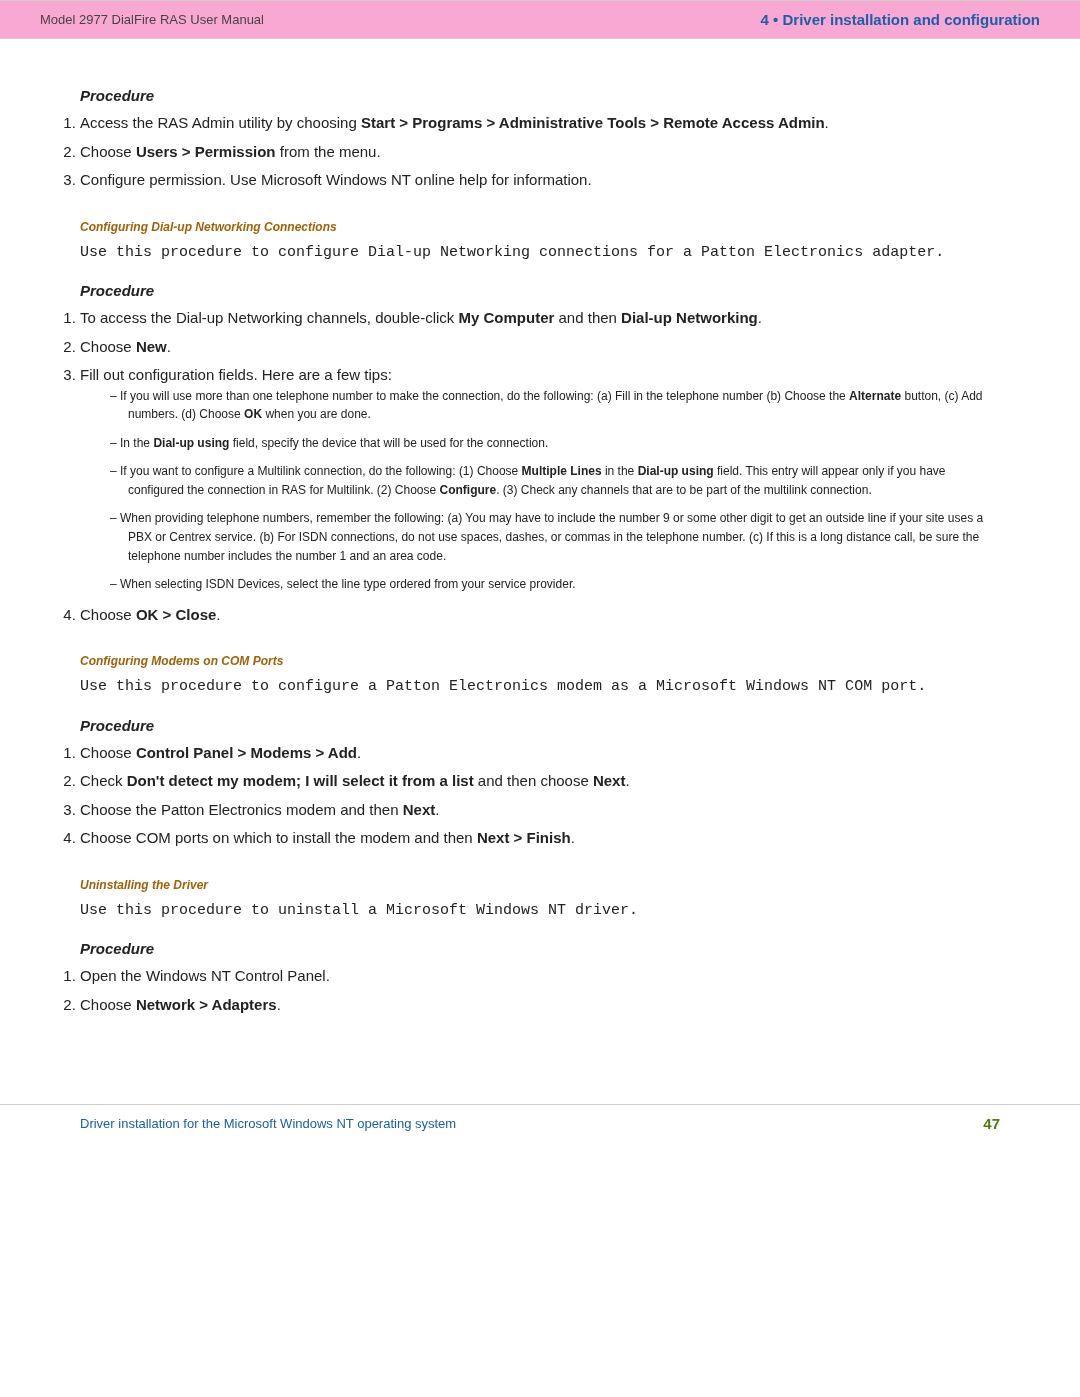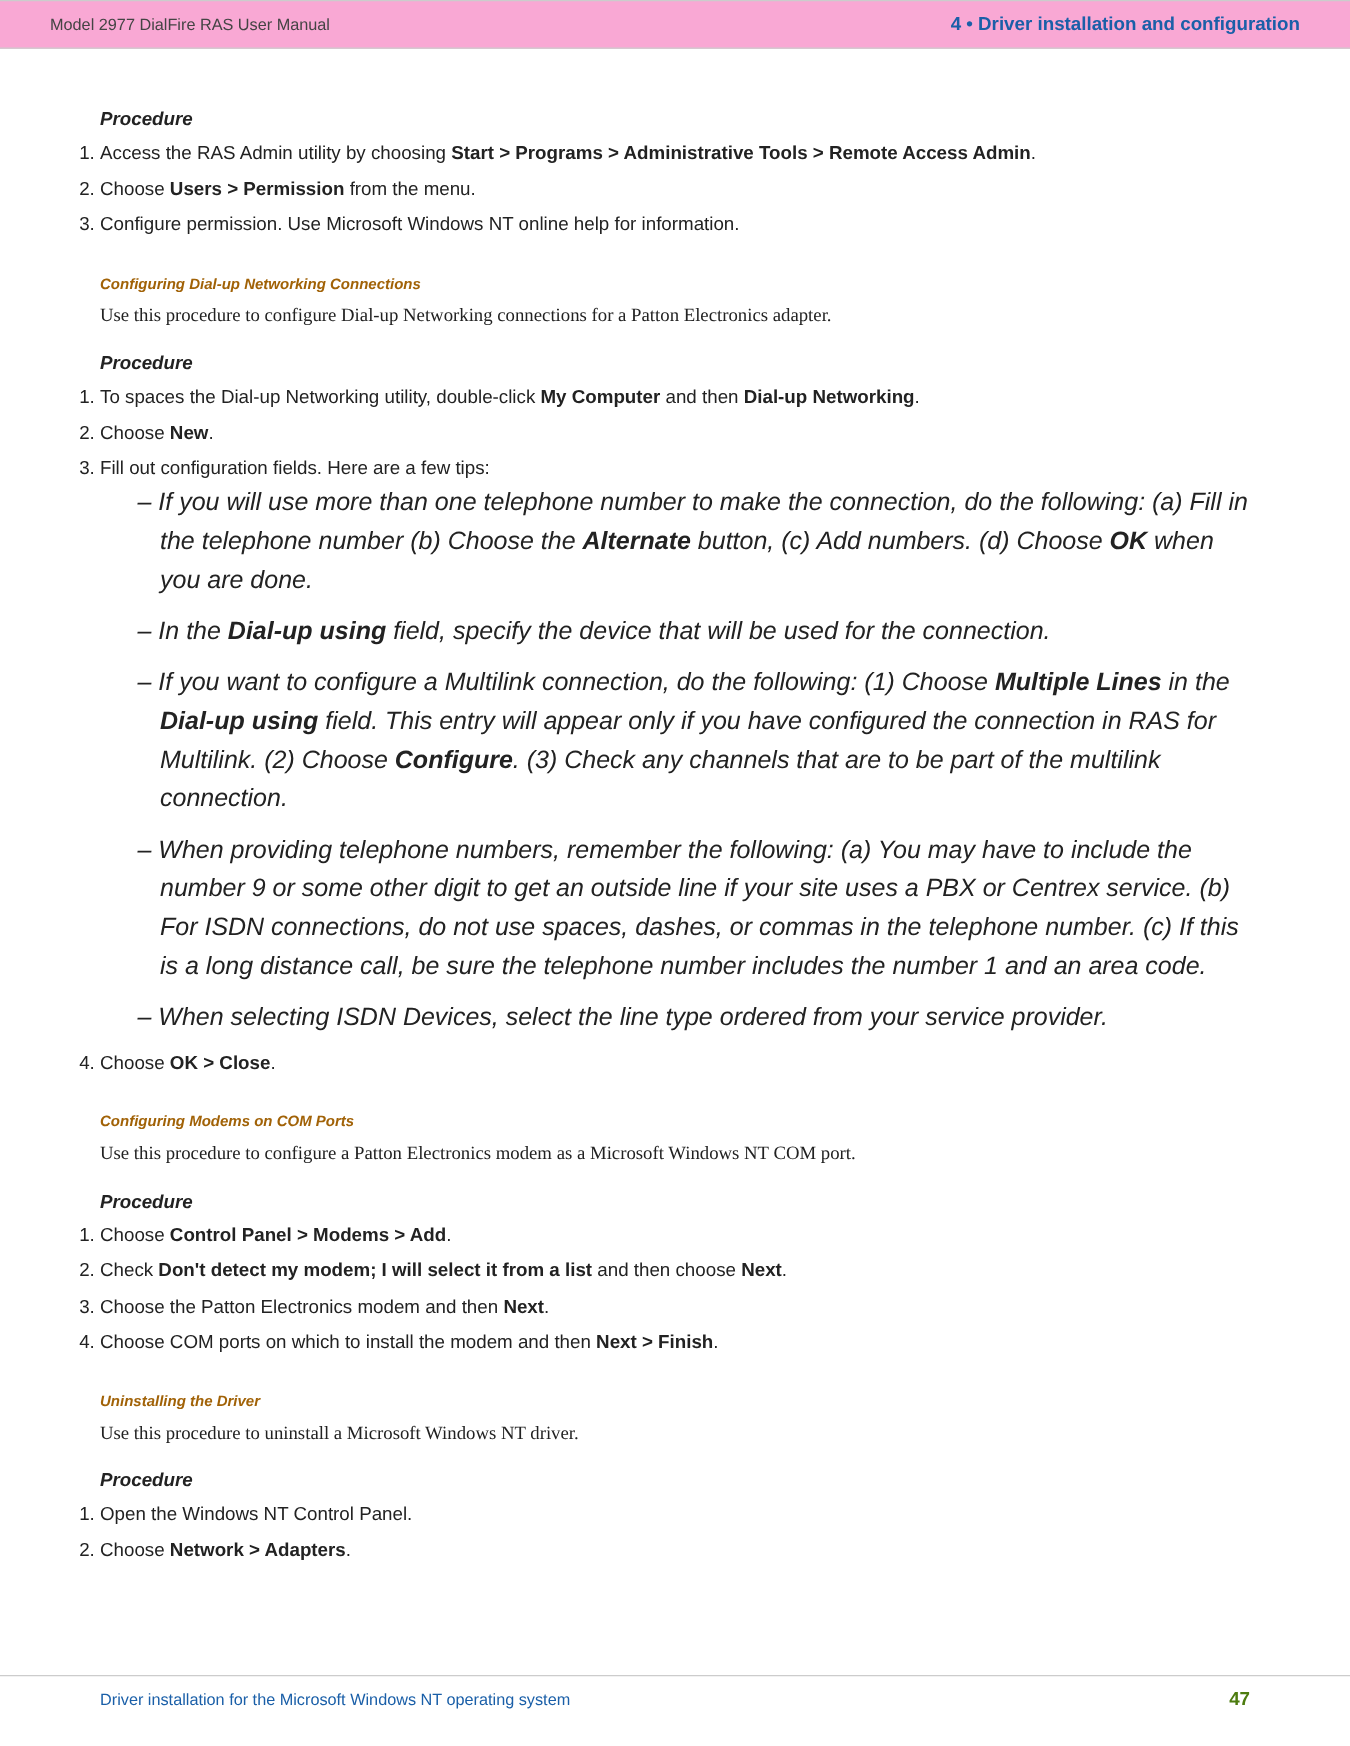--- a/index.html
+++ b/index.html
@@ -56,44 +56,43 @@
       line-height: 1.5;
     }
 
     ul {
       list-style: none;
       margin-left: 30px;
       margin-bottom: 8px;
     }
     ul li {
       margin-bottom: 10px;
-      font-size: 20px;
+      font-size: 12px;
       font-family: Arial, sans-serif;
       line-height: 1.55;
       padding-left: 18px;
       text-indent: -18px;
-      font-style: italic;
     }
     ul li::before {
       content: "– ";
     }
 
     .bold { font-weight: bold; }
     .section-title {
       font-style: italic;
       font-weight: bold;
       font-size: 12px;
       color: #a16207;
       margin-top: 28px;
       margin-bottom: 8px;
       font-family: Arial, sans-serif;
     }
     .section-desc {
       font-size: 15px;
-      font-family: Liberation Serif, serif;
+      font-family: Liberation Mono, monospace;
       margin-bottom: 10px;
       line-height: 1.5;
     }
 
     .footer-bar {
       border-top: 1px solid #ccc;
       display: flex;
       justify-content: space-between;
       align-items: center;
       padding: 10px 80px;
@@ -134,21 +133,21 @@
       <span>Configure permission. Use Microsoft Windows NT online help for information.</span>
     </li>
   </ol>
 
   <div class="section-title">Configuring Dial-up Networking Connections</div>
   <p class="section-desc">Use this procedure to configure Dial-up Networking connections for a Patton Electronics adapter.</p>
 
   <div class="section-heading">Procedure</div>
   <ol>
     <li>
-      <span>To spaces the Dial-up Networking utility, double-click </span><span class="bold">My Computer</span><span> and then </span><span class="bold">Dial-up Networking</span><span>.</span>
+      <span>To access the Dial-up Networking channels, double-click </span><span class="bold">My Computer</span><span> and then </span><span class="bold">Dial-up Networking</span><span>.</span>
     </li>
     <li>
       <span>Choose </span><span class="bold">New</span><span>.</span>
     </li>
     <li>
       <span>Fill out configuration fields. Here are a few tips:</span>
       <ul>
         <li>If you will use more than one telephone number to make the connection, do the following: (a) Fill in the telephone number (b) Choose the <span class="bold">Alternate</span> button, (c) Add numbers. (d) Choose <span class="bold">OK</span> when you are done.</li>
         <li>In the <span class="bold">Dial-up using</span> field, specify the device that will be used for the connection.</li>
         <li>If you want to configure a Multilink connection, do the following: (1) Choose <span class="bold">Multiple Lines</span> in the <span class="bold">Dial-up using</span> field. This entry will appear only if you have configured the connection in RAS for Multilink. (2) Choose <span class="bold">Configure</span>. (3) Check any channels that are to be part of the multilink connection.</li>

